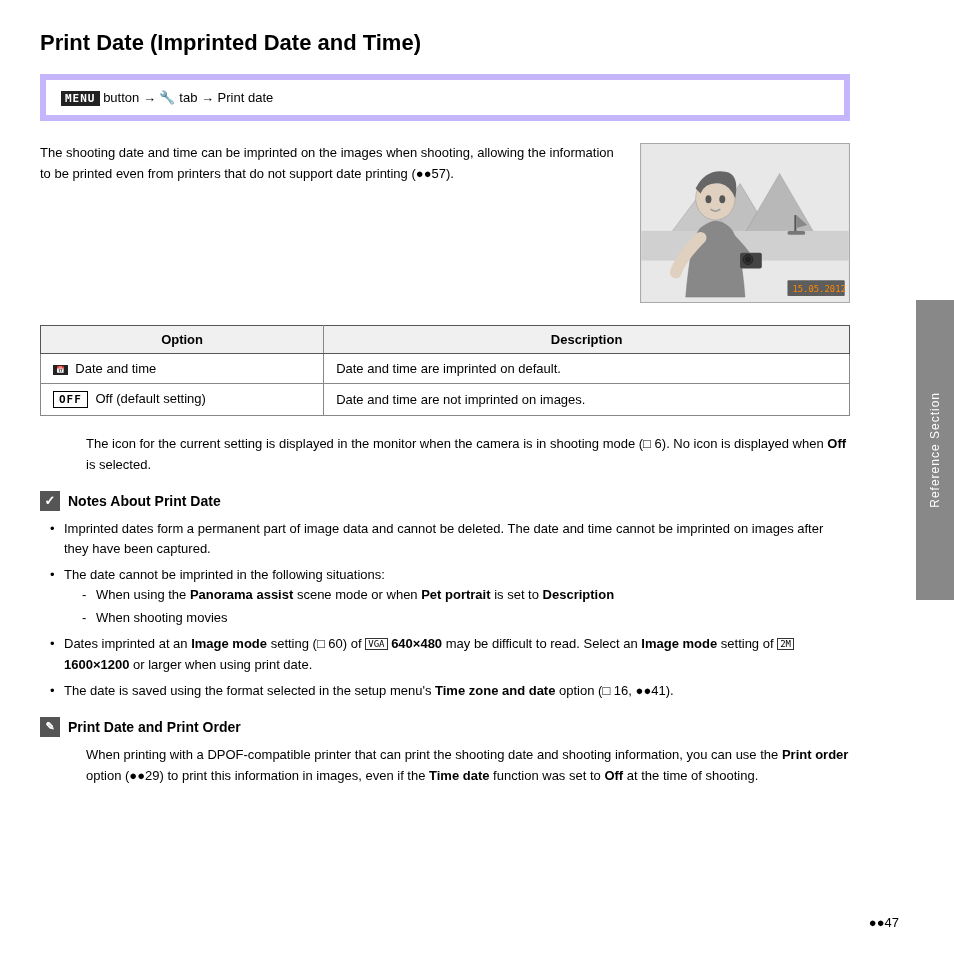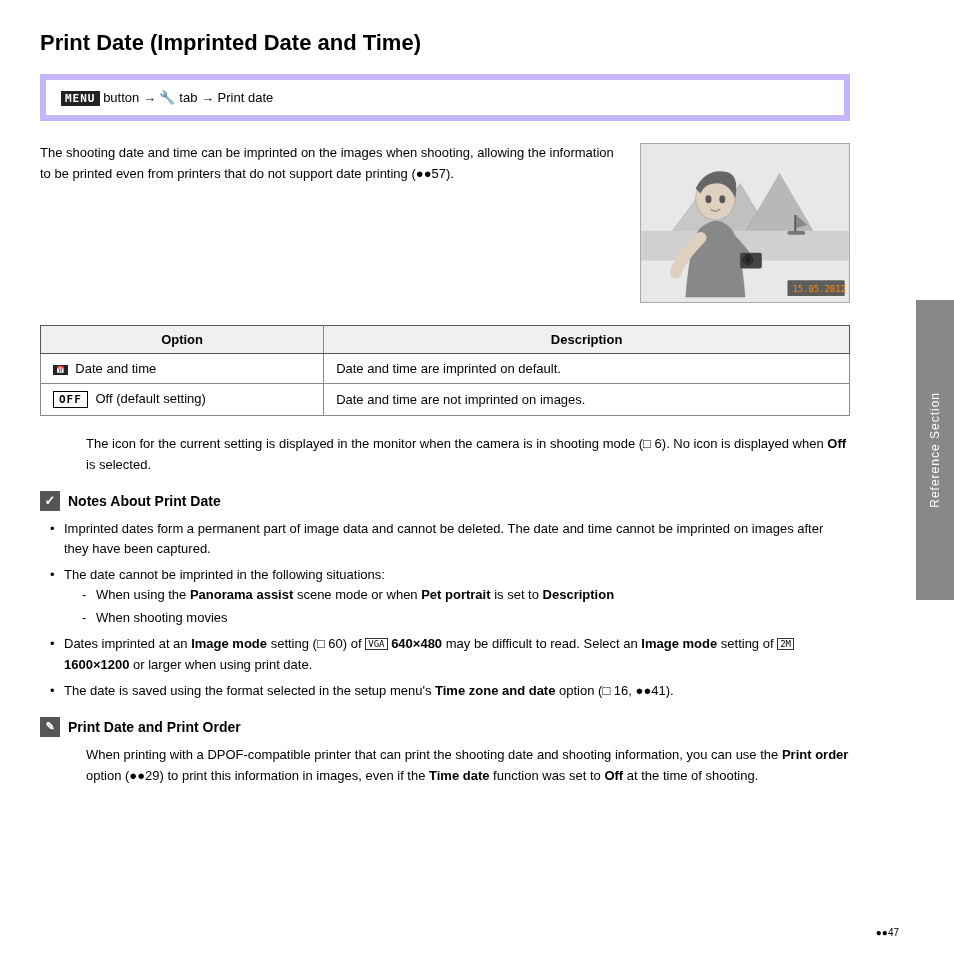--- a/index.html
+++ b/index.html
@@ -224,23 +224,23 @@
       color: #fff;
       font-size: 12px;
       writing-mode: vertical-rl;
       text-orientation: mixed;
       transform: rotate(180deg);
       letter-spacing: 1px;
     }
 
     .page-number {
       position: absolute;
-      bottom: 16px;
+      bottom: 24px;
       right: 55px;
-      font-size: 10px;
+      font-size: 13px;
       text-align: right;
     }
 
     .print-order-section {
       margin-top: 4px;
     }
   </style>
 </head>
 <body>
 

